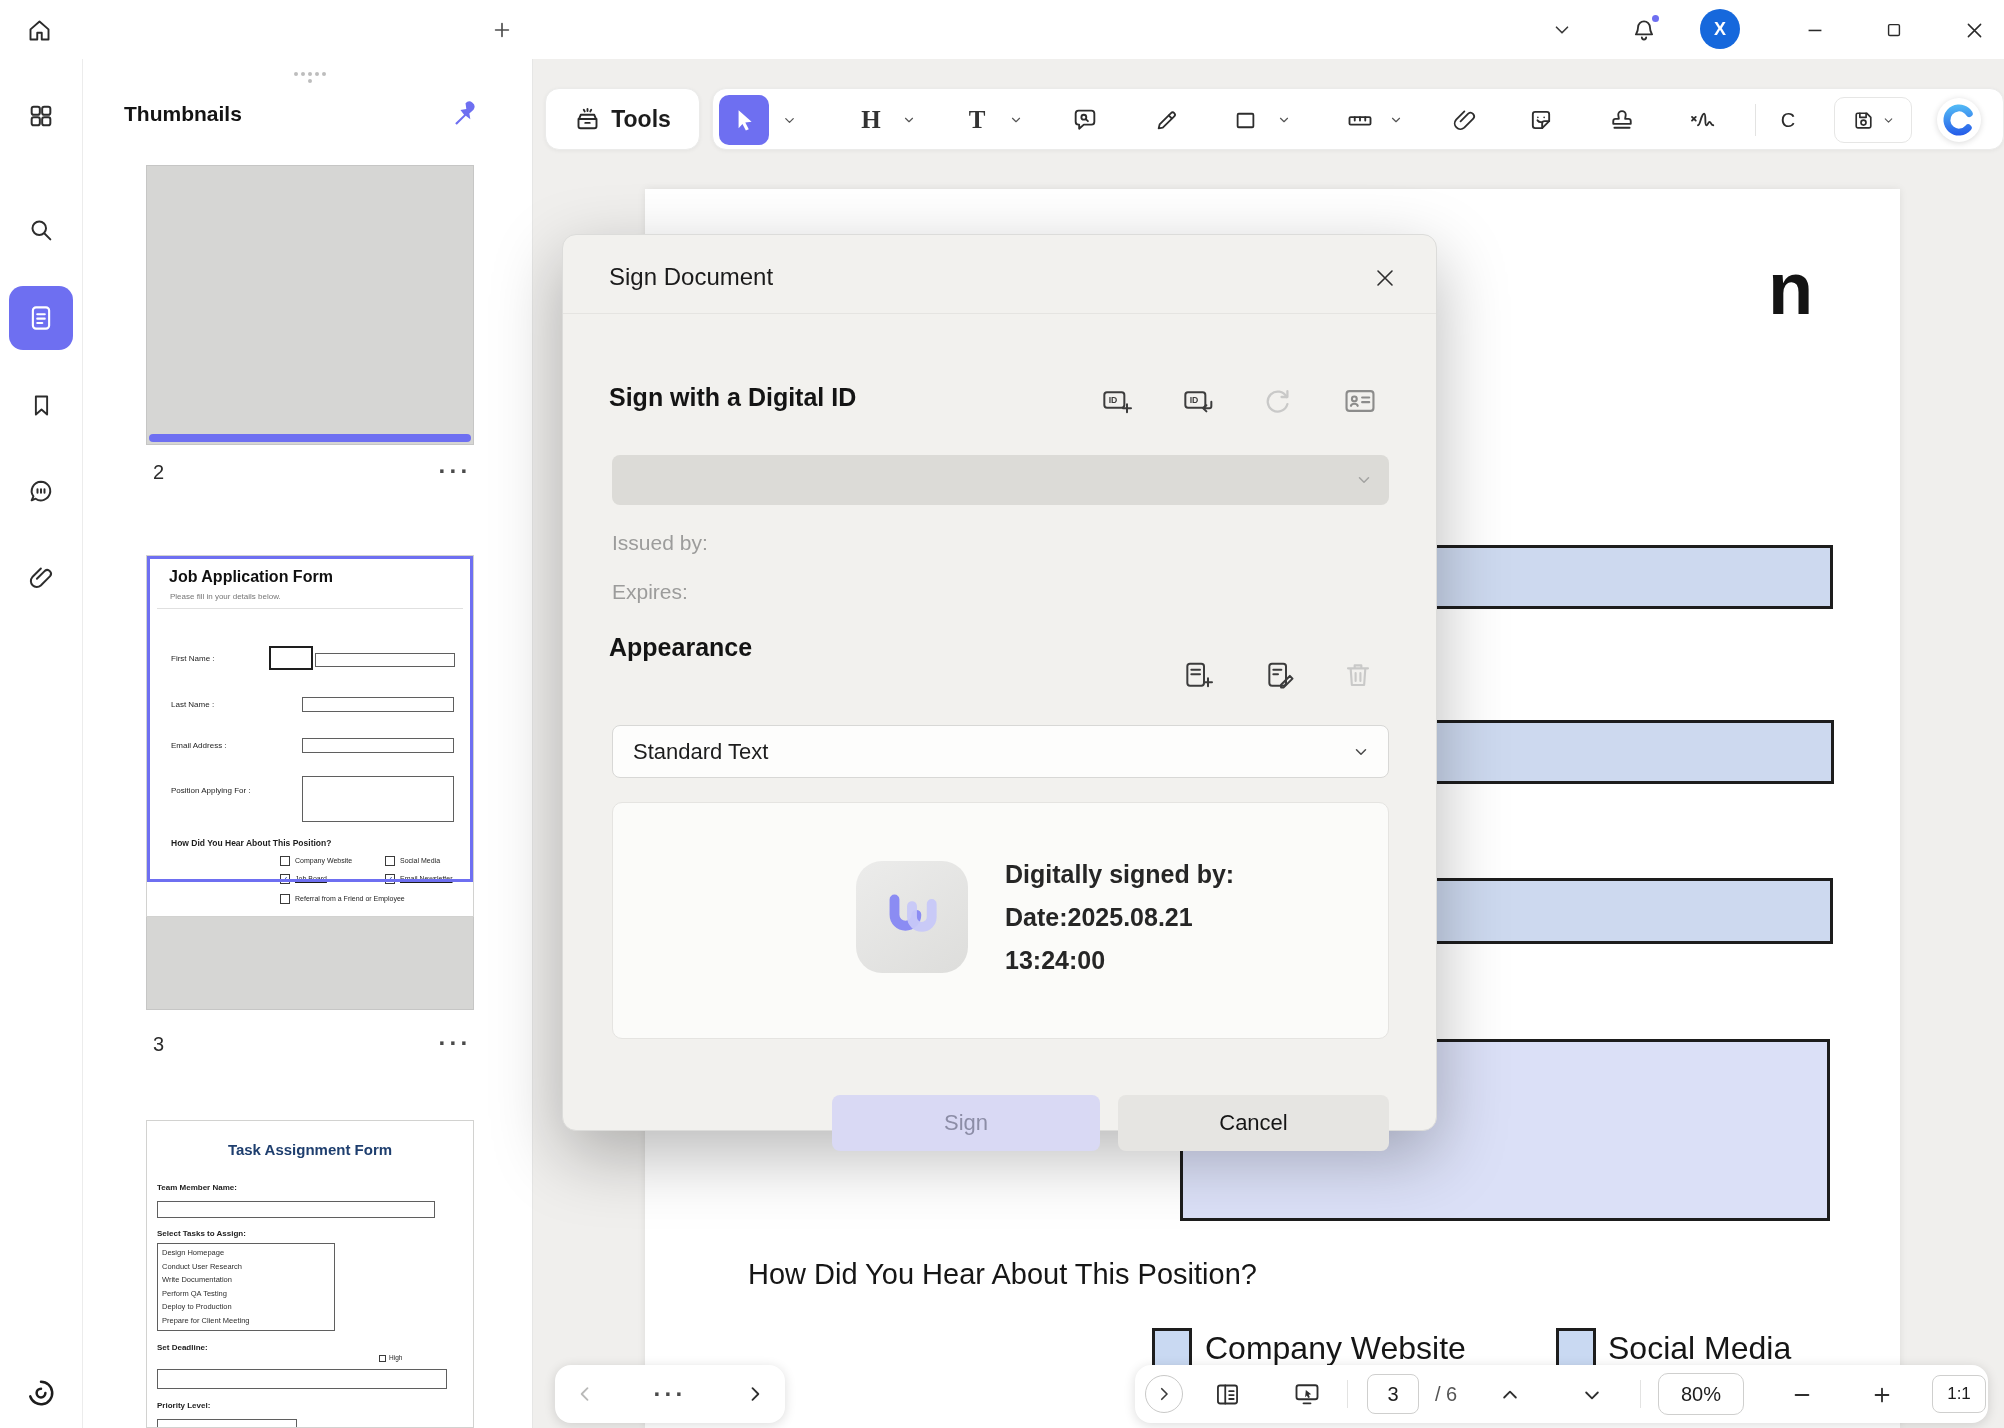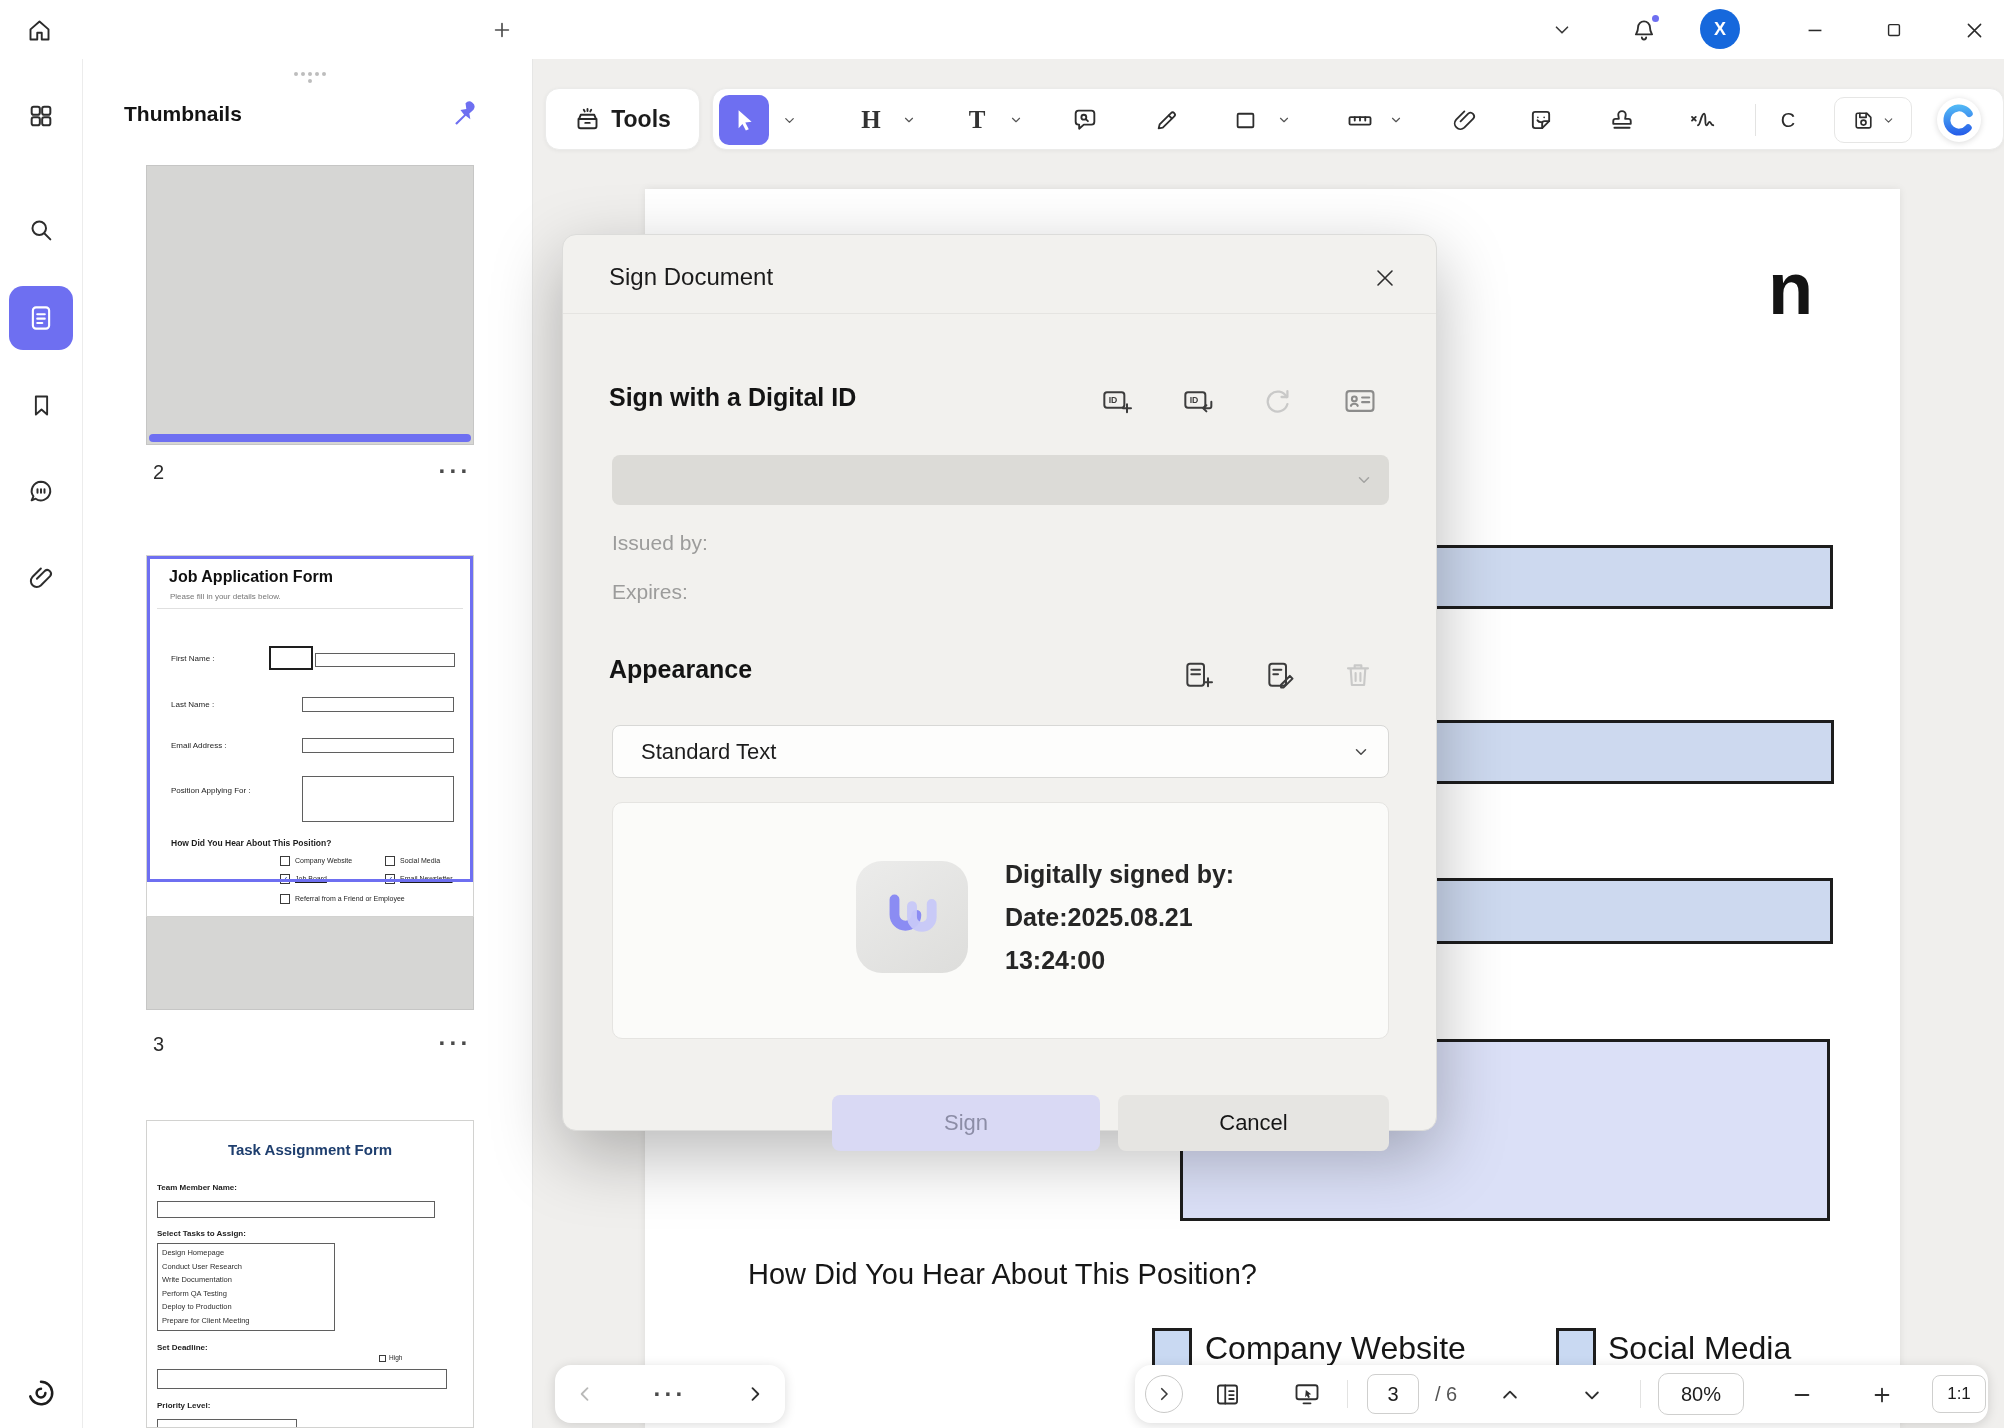--- a/index.html
+++ b/index.html
@@ -481,21 +481,21 @@
       <span style="margin-left:auto;margin-right:16px">
           <svg width="18" height="18" viewBox="0 0 24 24" fill="none" stroke="#a3a3a1" stroke-width="2" stroke-linecap="round" stroke-linejoin="round">
             <path d="M6 9l6 6 6-6"></path>
           </svg>
         </span>
     </div>
 
     <div class="graytext" style="position:absolute;left:49px;top:296px">Issued by:</div>
     <div class="graytext" style="position:absolute;left:49px;top:345px">Expires:</div>
 
-    <div class="dlg-heading" style="position:absolute;left:46px;top:420px">Appearance</div>
+    <div class="dlg-heading" style="position:absolute;left:46px;top:398px">Appearance</div>
 
     <div class="dlg-iconbtn" style="left:615px;top:420px">
       <span>
         <svg width="32" height="32" viewBox="0 0 24 24" fill="none" stroke="#3c3c3c" stroke-width="1.5" stroke-linecap="round">
             <rect x="4" y="3.5" width="12.5" height="16.5" rx="2"></rect>
             <path d="M7 8h6.5M7 11.5h6.5"></path>
             <path d="M19.5 14.5v6M16.5 17.5h6"></path>
           </svg>
       </span>
     </div>
@@ -511,21 +511,21 @@
     <div class="dlg-iconbtn" style="left:775px;top:420px">
       <span>
         <svg width="32" height="32" viewBox="0 0 24 24" fill="none" stroke="#c9c9c8" stroke-width="1.6" stroke-linecap="round" stroke-linejoin="round">
             <path d="M4.5 7h15M9.5 7V4.8h5V7M6.5 7l.9 12.5h9.2L17.5 7"></path>
             <path d="M10.2 10.5v6M13.8 10.5v6"></path>
           </svg>
       </span>
     </div>
 
     <div class="drop" style="left:49px;top:490px;width:777px;height:53px;background:#fdfdfc;border:1px solid #d8d8d6">
-      <span style="margin-left:28px;font-size:22px;color:#1d1d1d">Standard Text</span>
+      <span style="margin-left:20px;font-size:22px;color:#1d1d1d">Standard Text</span>
       <span style="margin-left:auto;margin-right:18px">
           <svg width="18" height="18" viewBox="0 0 24 24" fill="none" stroke="#4a4a4a" stroke-width="2" stroke-linecap="round" stroke-linejoin="round">
             <path d="M6 9l6 6 6-6"></path>
           </svg>
         </span>
     </div>
 
     <div style="position:absolute;left:49px;top:567px;width:777px;height:237px;background:#fbfbf9;border:1px solid #e5e4e1;border-radius:10px">
       <div class="ctr" style="position:absolute;left:243px;top:58px;width:112px;height:112px;border-radius:26px;background:linear-gradient(145deg,#ececeb,#dddddb)">
         <svg width="70" height="70" viewBox="0 0 64 64" fill="none" stroke-linecap="round">

